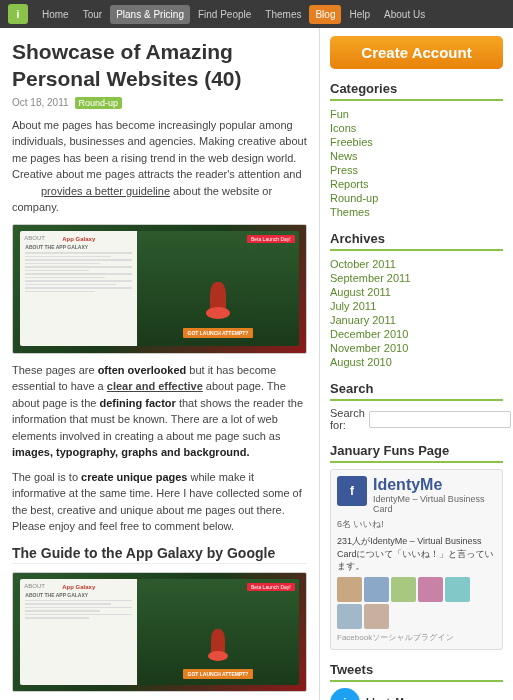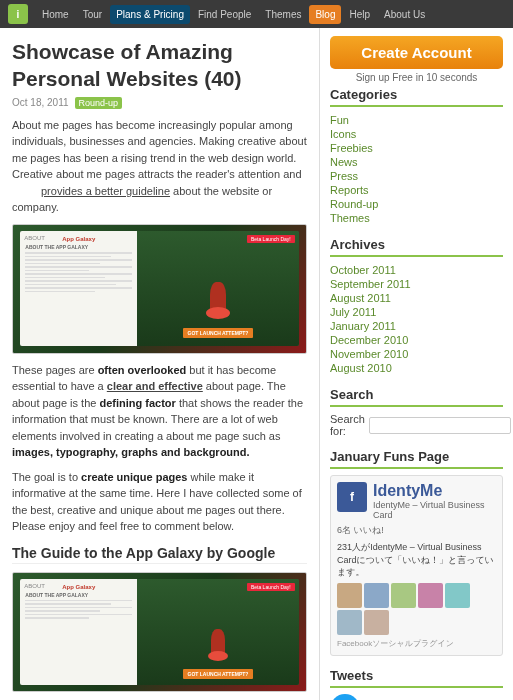--- a/index.html
+++ b/index.html
@@ -29,21 +29,21 @@
       flex-shrink: 0;
     }
     .nav-links {
       display: flex; gap: 2px; flex-wrap: nowrap;
     }
     .nav-link {
       color: #ccc; font-size: 10px; padding: 4px 6px;
       cursor: pointer; white-space: nowrap;
     }
     .nav-link.active-plans {
-      background: #0c4a6e; color: white; border-radius: 3px;
+      background: #737373; color: white; border-radius: 3px;
     }
     .nav-link.active-blog {
       background: #e67e22; color: white; border-radius: 3px;
     }
 
     
     #page-wrap {
       display: flex;
       width: 513px;
       background: white;
@@ -59,21 +59,21 @@
     
     #sidebar {
       width: 193px;
       padding: 8px 10px;
       background: white;
     }
 
     
     .cta-block {
       text-align: center;
-      margin-bottom: 4px;
+      margin-bottom: 12px;
     }
     .cta-btn {
       background: linear-gradient(to bottom, #f5a623, #e8820c);
       color: white;
       font-size: 15px;
       font-weight: bold;
       padding: 8px 16px;
       border: none;
       border-radius: 5px;
       cursor: pointer;
@@ -326,21 +326,20 @@
     </div>
 
     <h2 class="section-title">BuzzChips | Discover new music | Hear something you love.</h2>
 
   </div>
 
   <div id="sidebar">
 
     <div class="cta-block">
       <button class="cta-btn">Create Account</button>
-      <div class="cta-sub">Sign up Free in 10 seconds</div>
     </div>
 
     <div class="sidebar-section">
       <div class="sidebar-heading">Categories</div>
       <a class="sidebar-link">Fun</a>
       <a class="sidebar-link">Icons</a>
       <a class="sidebar-link">Freebies</a>
       <a class="sidebar-link">News</a>
       <a class="sidebar-link">Press</a>
       <a class="sidebar-link">Reports</a>

